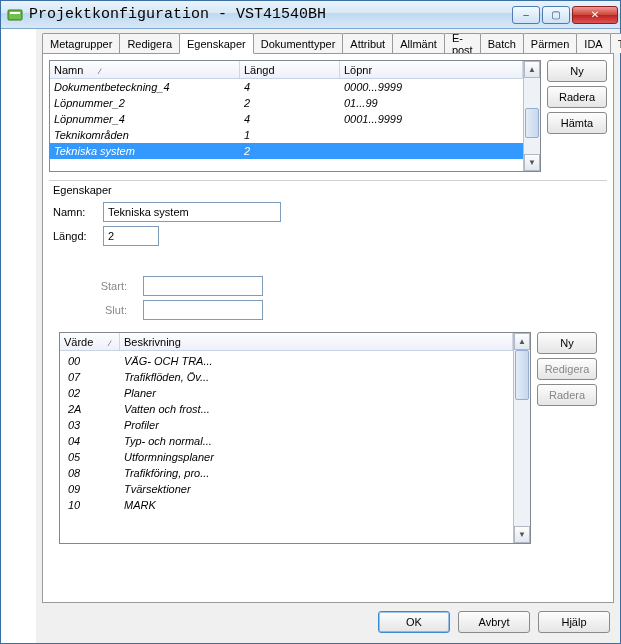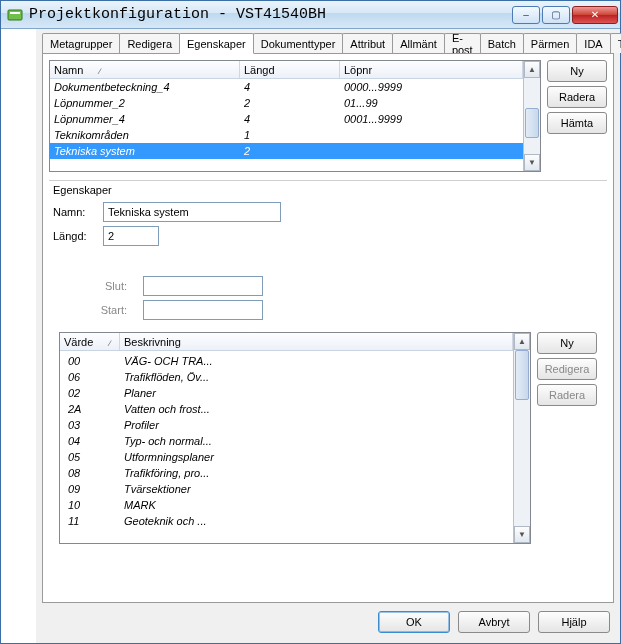--- a/index.html
+++ b/index.html
@@ -172,25 +172,25 @@
           <input class="text" style="width: 178px;" value="Tekniska system">
         </div>
         <div class="field-row">
           <label>Längd:</label>
           <input class="text" style="width: 56px;" value="2">
         </div>
 
         <div style="height:26px;"></div>
 
         <div class="field-row dim sub-indent">
+          <label>Start:</label>
+          <input class="text" style="width: 120px;" value="">
+        </div>
+        <div class="field-row dim sub-indent">
           <label>Slut:</label>
-          <input class="text" style="width: 120px;" value="">
-        </div>
-        <div class="field-row dim sub-indent">
-          <label>Start:</label>
           <input class="text" style="width: 120px;" value="">
         </div>
       </div>
 
       <div class="lower-row">
         <div class="lower-list-wrap">
           <div class="lower-list">
             <div class="list-header">
               <div class="vcol-varde">
                   <span>Värde</span>
@@ -199,21 +199,21 @@
               <div class="vcol-besk">
                   <span>Beskrivning</span>
                 </div>
             </div>
             <div class="lower-body" id="lower-rows">
                 <div class="list-row">
                   <div class="vcol-varde" style="padding-left:8px;">00</div>
                   <div class="vcol-besk">VÄG‑ OCH TRA...</div>
                 </div>
                 <div class="list-row">
-                  <div class="vcol-varde" style="padding-left:8px;">06</div>
+                  <div class="vcol-varde" style="padding-left:8px;">07</div>
                   <div class="vcol-besk">Trafikflöden, Öv...</div>
                 </div>
                 <div class="list-row">
                   <div class="vcol-varde" style="padding-left:8px;">02</div>
                   <div class="vcol-besk">Planer</div>
                 </div>
                 <div class="list-row">
                   <div class="vcol-varde" style="padding-left:8px;">2A</div>
                   <div class="vcol-besk">Vatten och frost...</div>
                 </div>
@@ -233,24 +233,20 @@
                   <div class="vcol-varde" style="padding-left:8px;">08</div>
                   <div class="vcol-besk">Trafikföring, pro...</div>
                 </div>
                 <div class="list-row">
                   <div class="vcol-varde" style="padding-left:8px;">09</div>
                   <div class="vcol-besk">Tvärsektioner</div>
                 </div>
                 <div class="list-row">
                   <div class="vcol-varde" style="padding-left:8px;">10</div>
                   <div class="vcol-besk">MARK</div>
-                </div>
-                <div class="list-row">
-                  <div class="vcol-varde" style="padding-left:8px;">11</div>
-                  <div class="vcol-besk">Geoteknik och ...</div>
                 </div>
               </div>
           </div>
           <div class="scroll-v">
             <div class="scroll-btn">▲</div>
             <div class="scroll-track">
                 <div class="scroll-thumb" style="top:0; height:50px;"></div>
               </div>
             <div class="scroll-btn">▼</div>
           </div>

